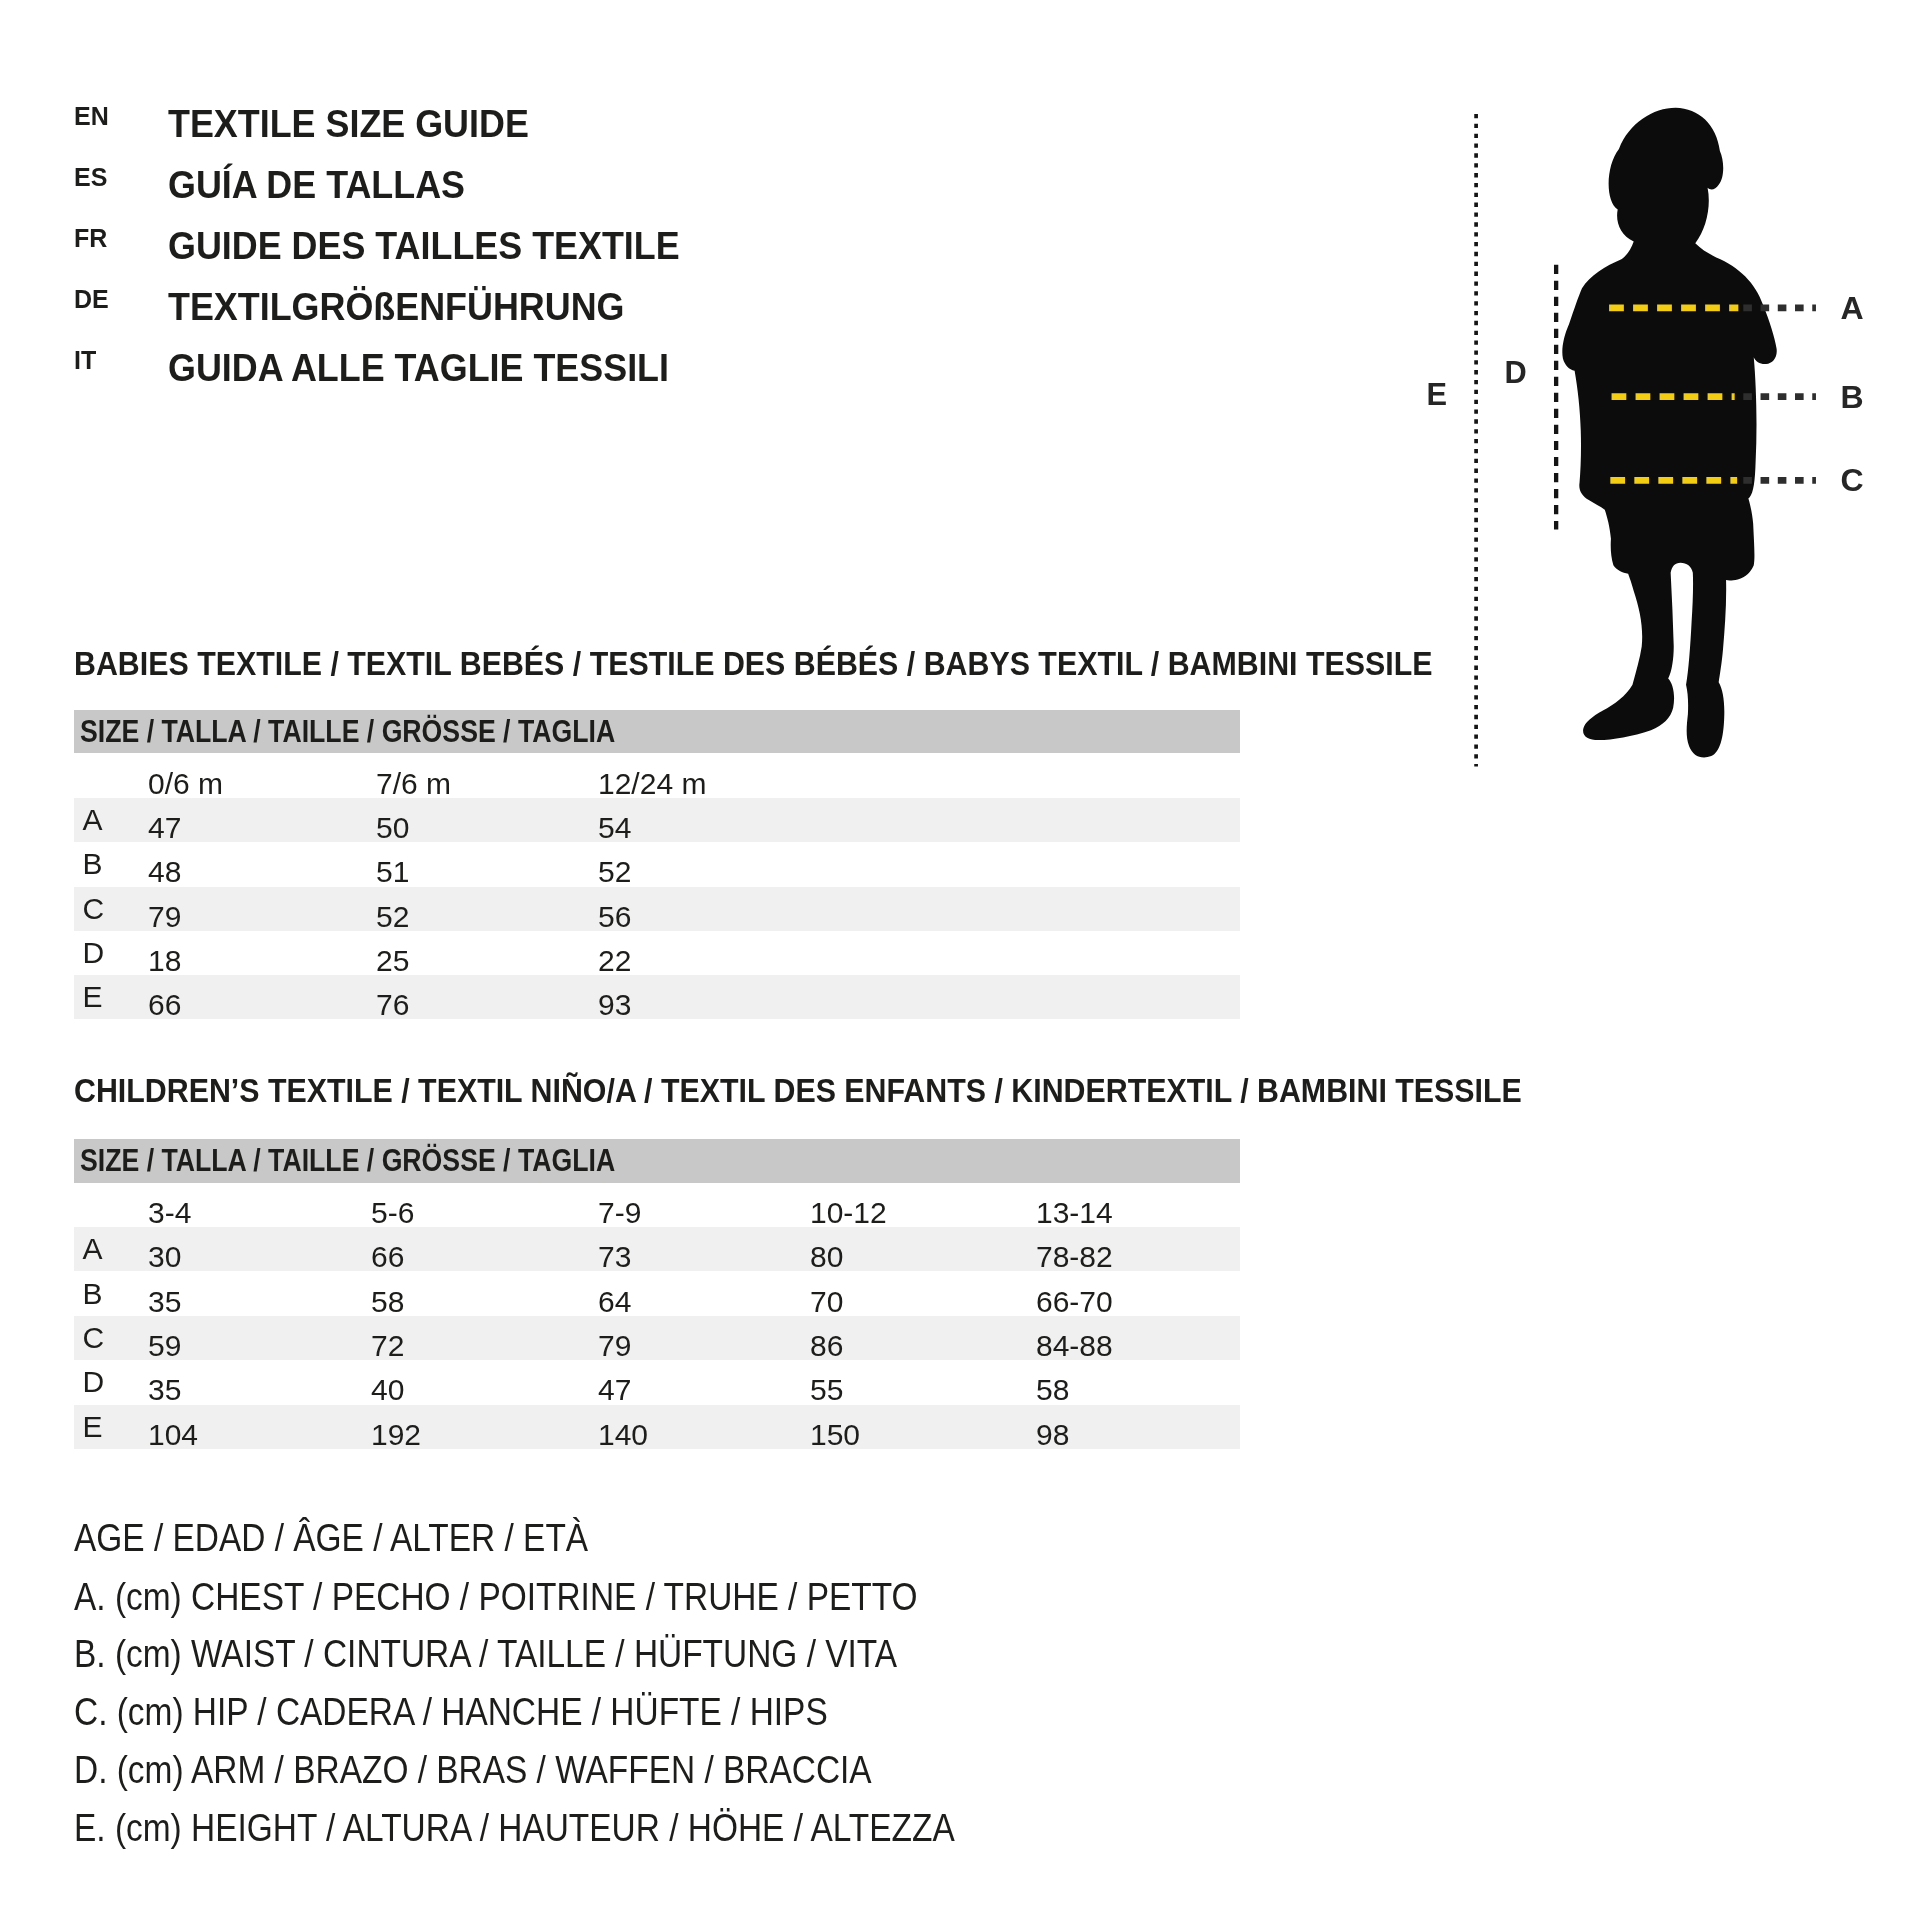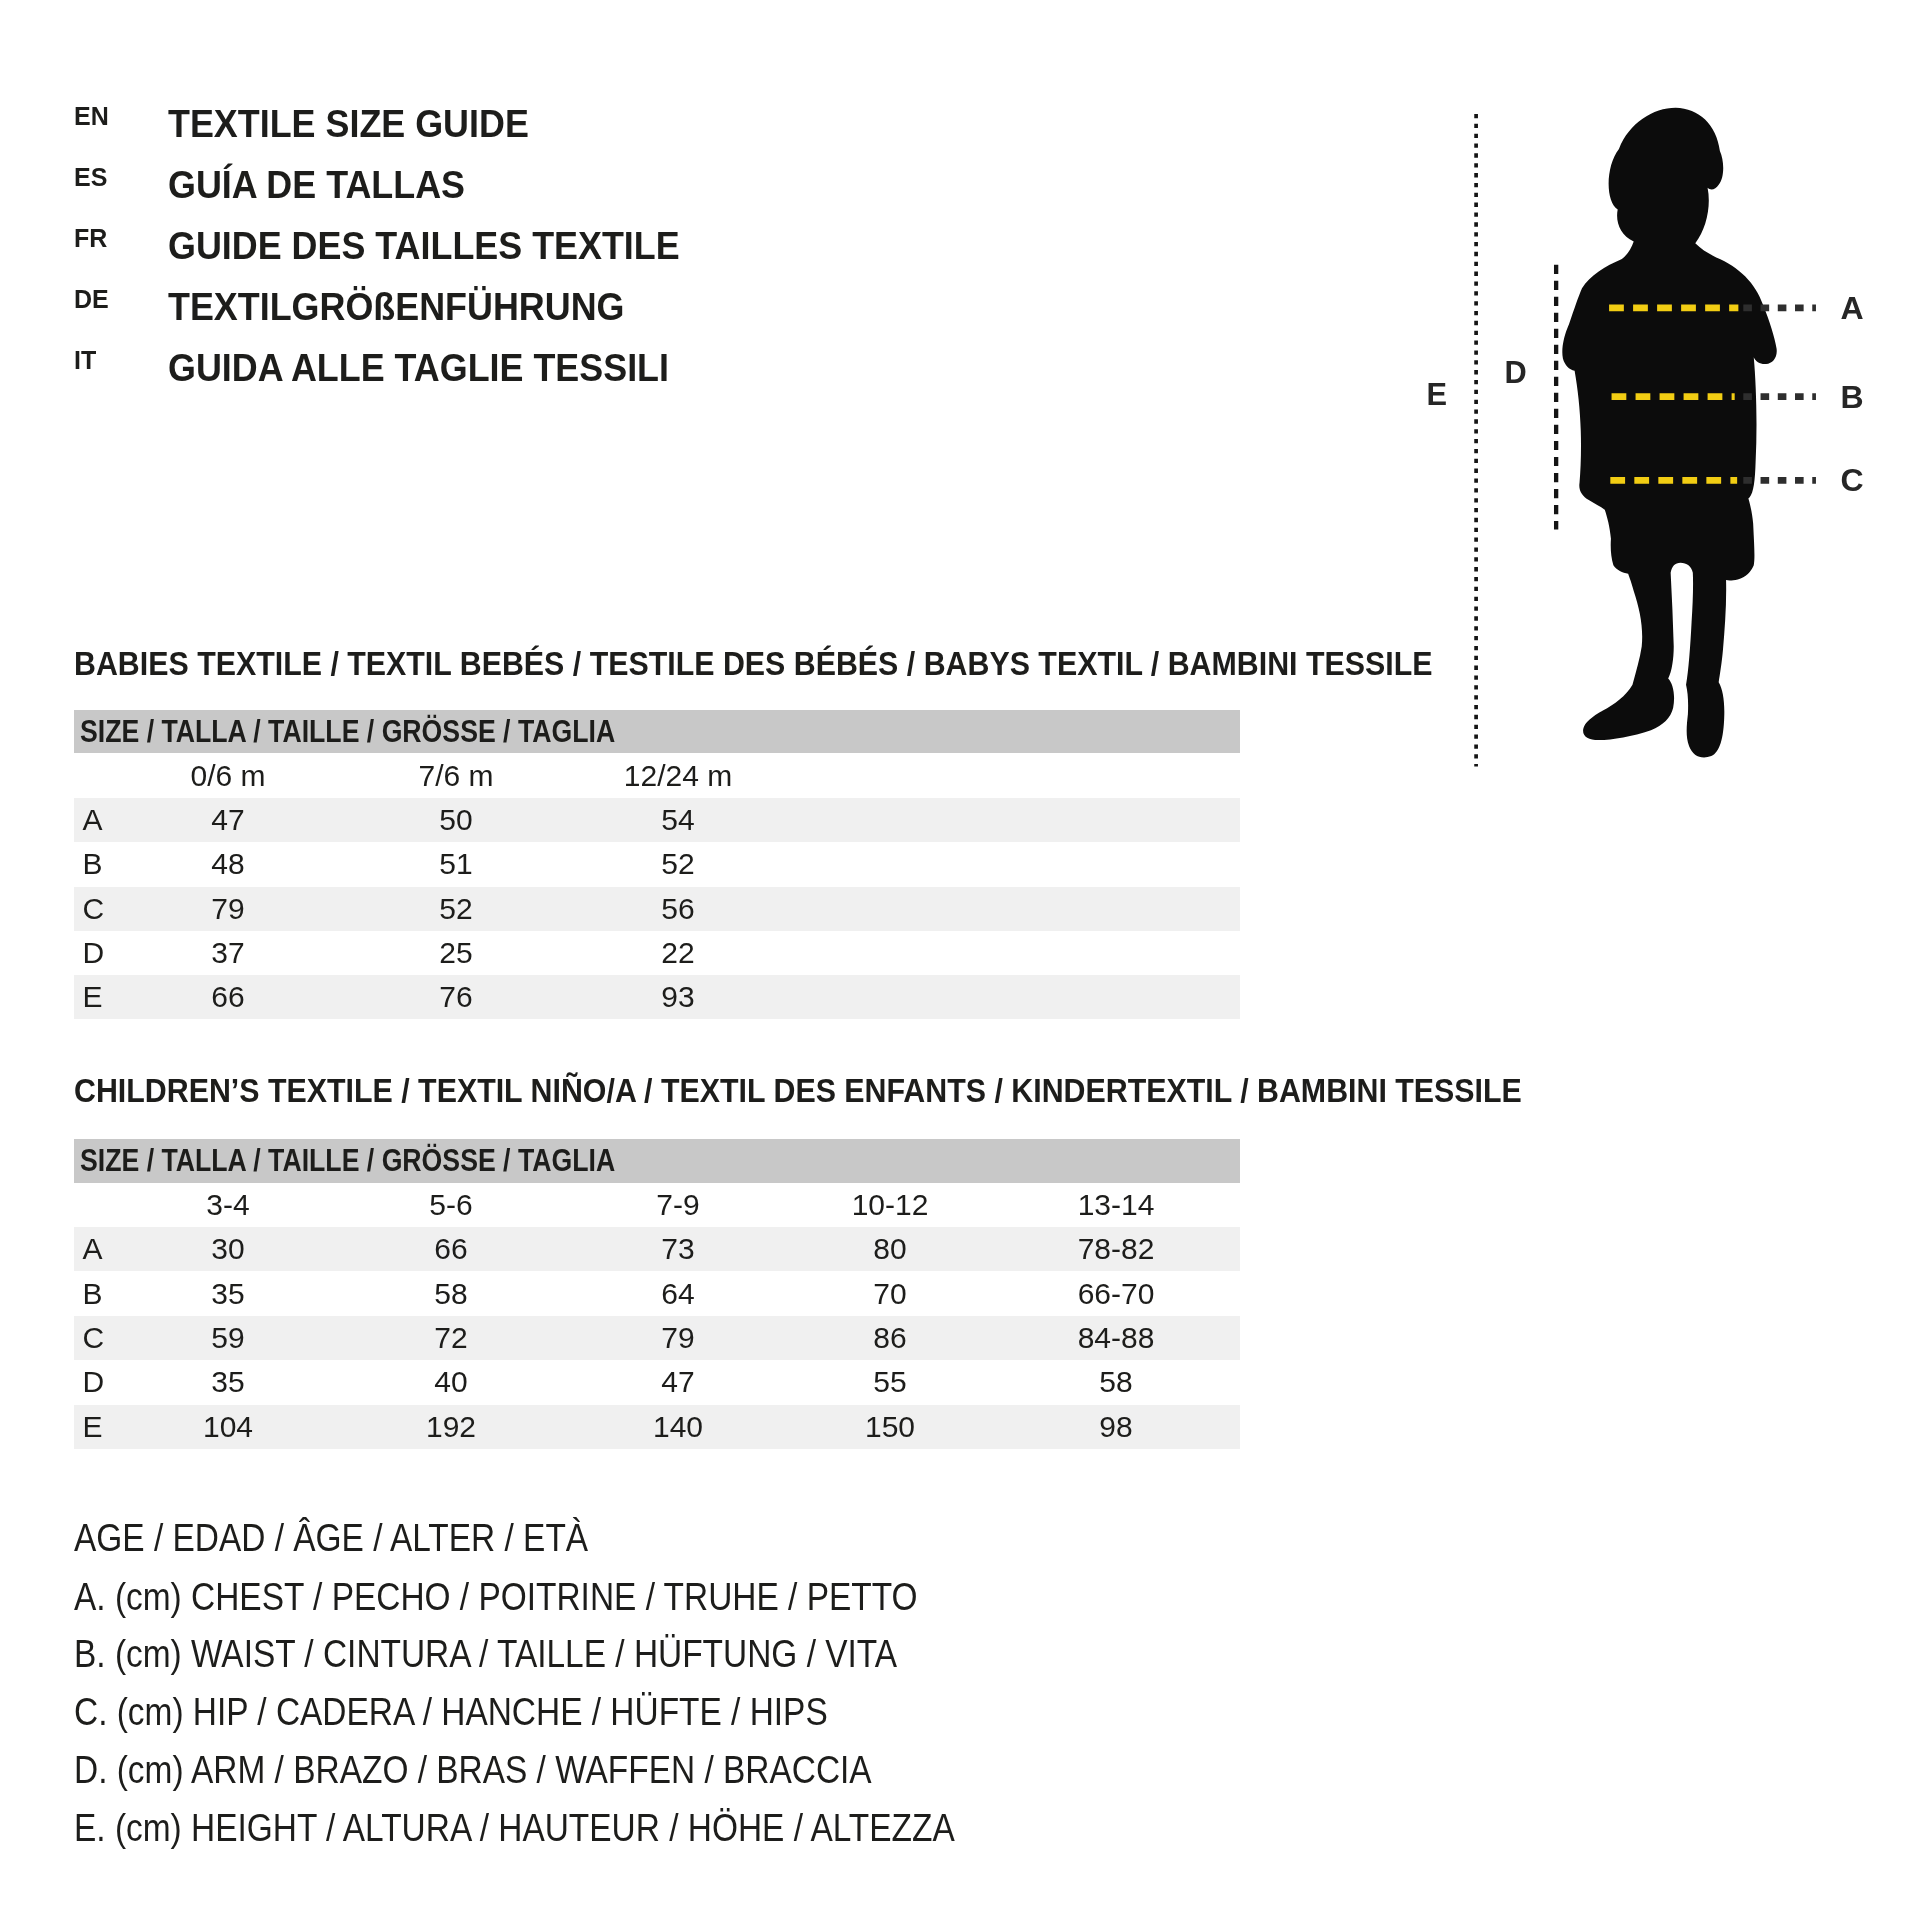--- a/index.html
+++ b/index.html
@@ -14,22 +14,22 @@
   .section-title{position:absolute;left:74px;font-size:33px;font-weight:700;
                  transform:scaleX(0.92);transform-origin:0 0;white-space:nowrap;}
   
   .size-bar{position:absolute;left:74px;width:1166px;height:43px;background:#c8c8c8;}
   .size-bar span{display:inline-block;margin-left:6.2px;font-size:31px;font-weight:700;
                  line-height:43px;transform:scaleX(0.86);transform-origin:0 0;white-space:nowrap;}
   
   .t-row{position:absolute;left:74px;width:1166px;height:44px;}
   .t-row.stripe{background:#f0f0f0;}
   .row-label{position:absolute;left:8.6px;top:0;height:44px;line-height:44px;font-size:30px;}
-  .cell{position:absolute;top:0;width:160px;height:44px;line-height:44px;
-        font-size:30px;text-align:center;}
+  .cell{position:absolute;top:8px;width:160px;height:44px;line-height:44px;
+        font-size:30px;text-align:left;}
   .colhead{font-size:30px;}
   
   .legend-line{position:absolute;left:74px;font-size:38px;font-weight:400;
                transform:scaleX(0.88);transform-origin:0 0;white-space:nowrap;}
   svg text{font-family:"Liberation Sans", sans-serif;}
 </style>
 </head>
 <body>
 
 <div>
@@ -151,21 +151,21 @@
       <span class="cell" style="left:524px">52</span>
     </div>
     <div class="t-row stripe" style="top:887px">
       <span class="row-label">C</span>
       <span class="cell" style="left:74px">79</span>
       <span class="cell" style="left:302px">52</span>
       <span class="cell" style="left:524px">56</span>
     </div>
     <div class="t-row" style="top:931px">
       <span class="row-label">D</span>
-      <span class="cell" style="left:74px">37</span>
+      <span class="cell" style="left:74px">18</span>
       <span class="cell" style="left:302px">25</span>
       <span class="cell" style="left:524px">22</span>
     </div>
     <div class="t-row stripe" style="top:975px">
       <span class="row-label">E</span>
       <span class="cell" style="left:74px">66</span>
       <span class="cell" style="left:302px">76</span>
       <span class="cell" style="left:524px">93</span>
     </div>
   </div>

